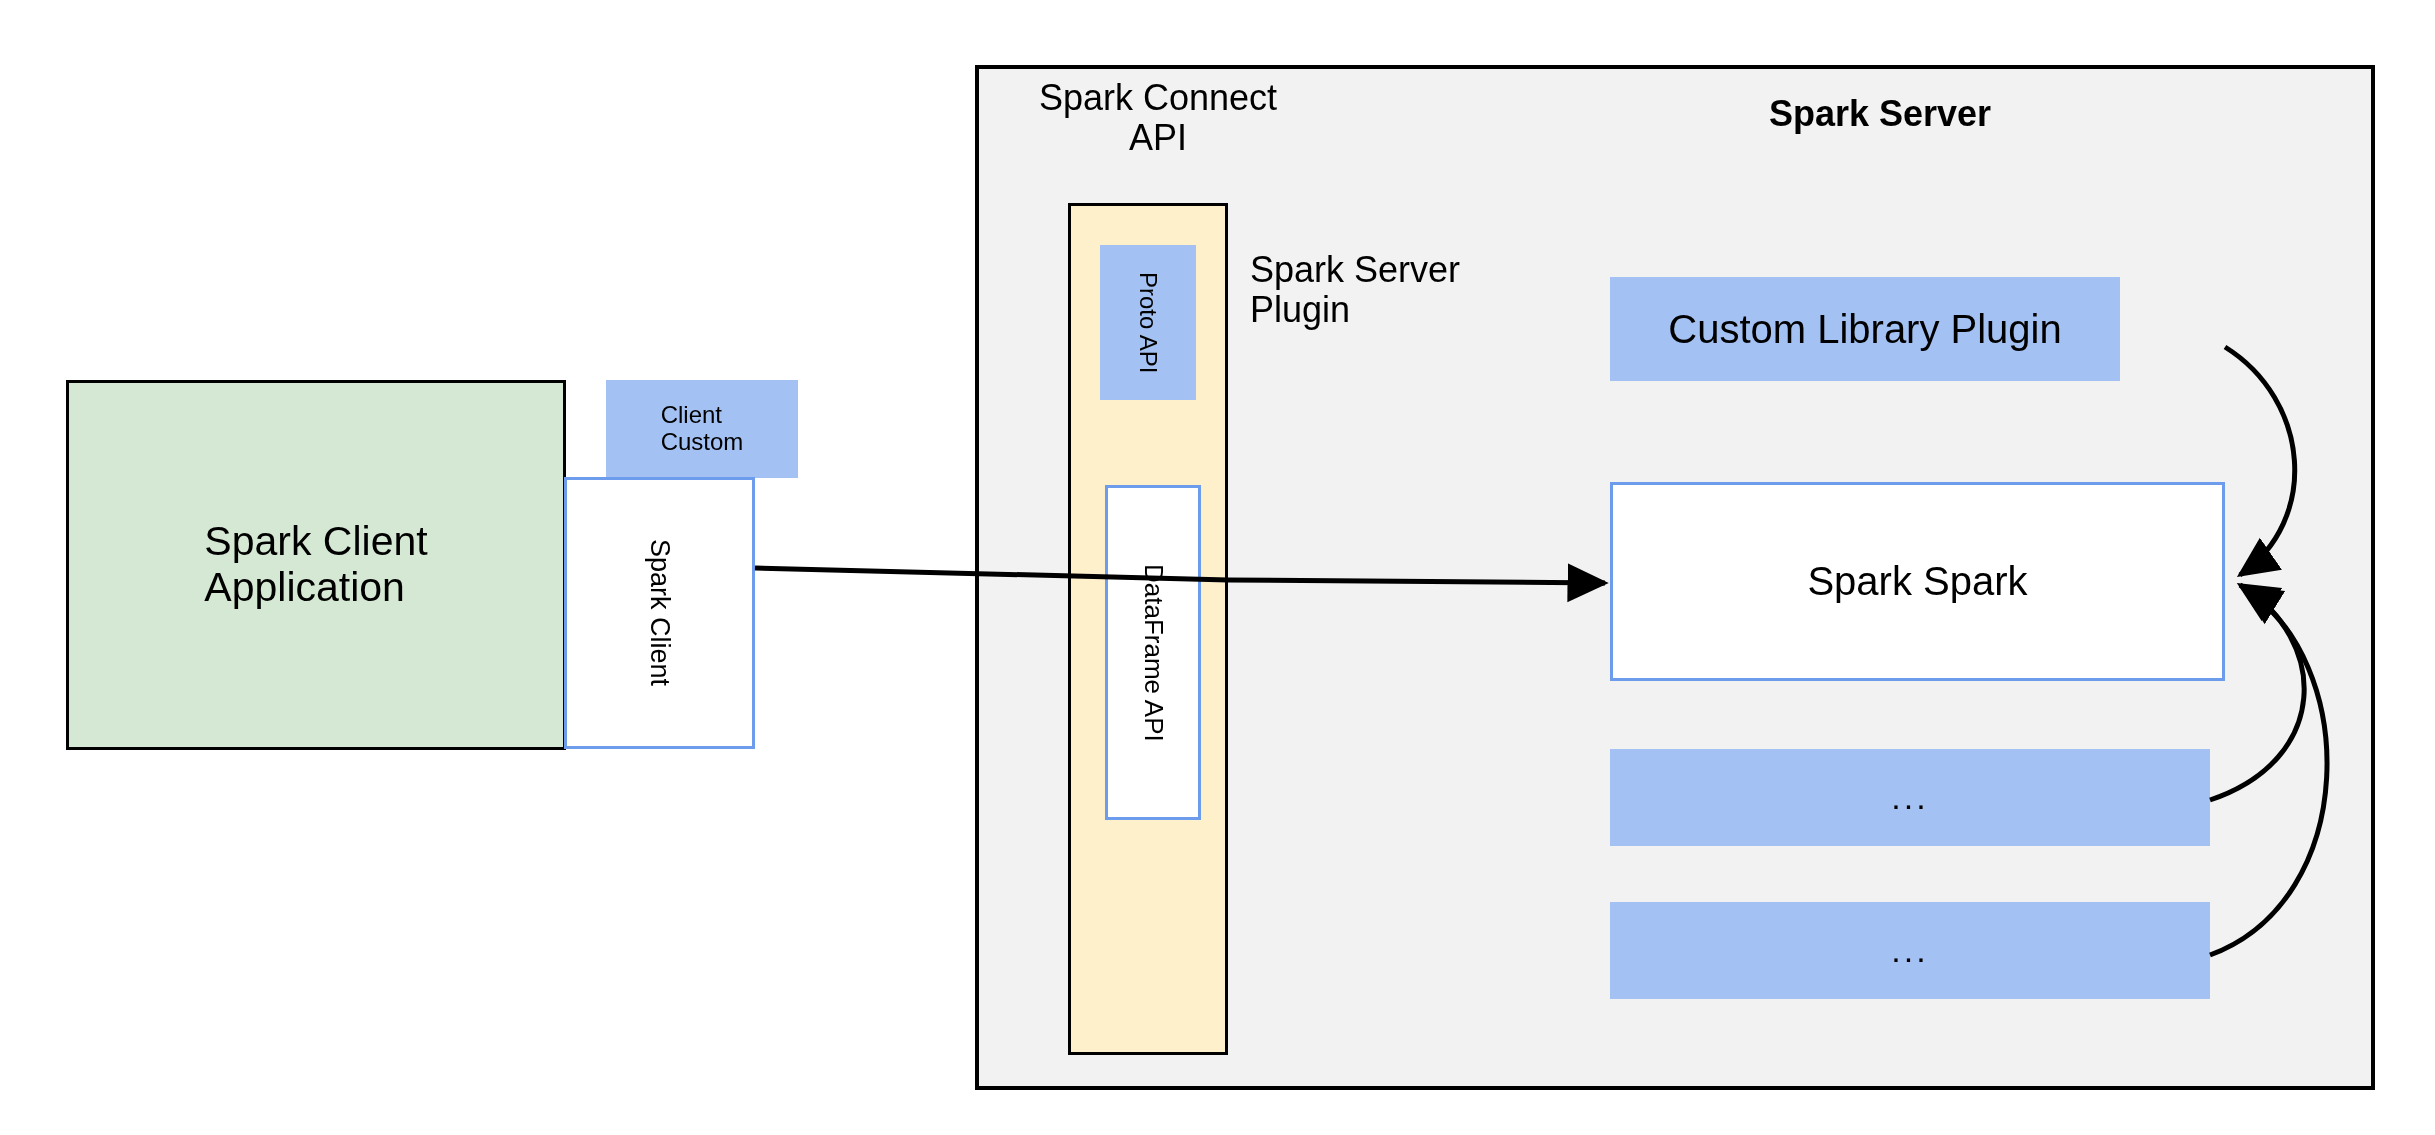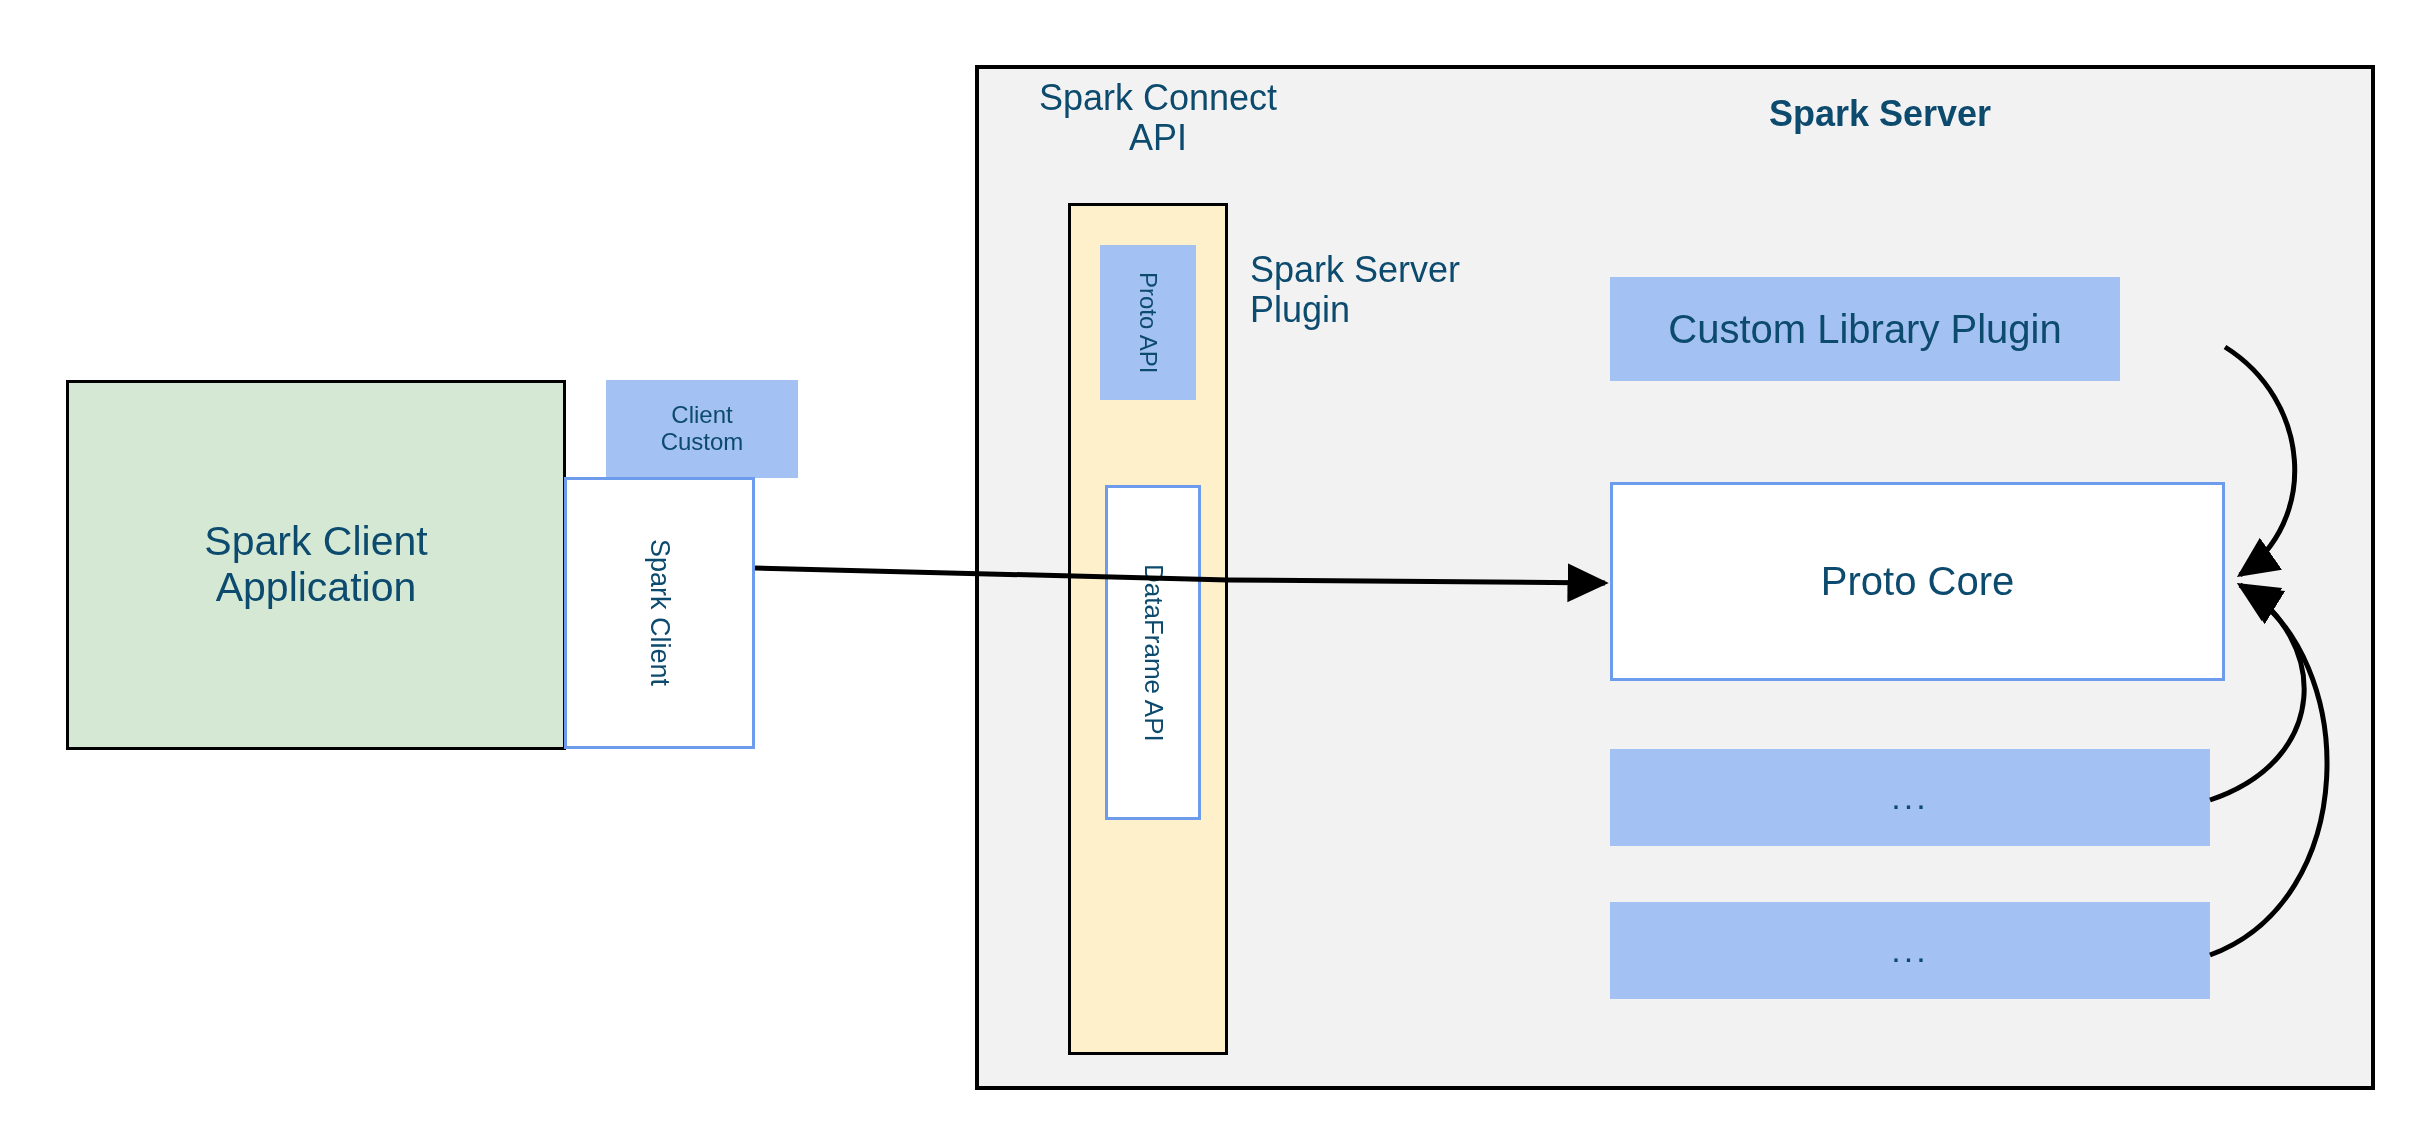--- a/index.html
+++ b/index.html
@@ -18,22 +18,22 @@
     height: 1135px;
     background: #ffffff;
     overflow: hidden;
   }
   .box {
     position: absolute;
     box-sizing: border-box;
     display: flex;
     align-items: center;
     justify-content: center;
-    text-align: center;
-    color: #0c4a6e;
+    text-align: left;
+    color: #000000;
     line-height: 1.12;
   }
   .vert {
     writing-mode: vertical-rl;
     text-orientation: mixed;
   }
 
   
   #client-app-box {
     left: 66px; top: 380px; width: 500px; height: 370px;
@@ -183,21 +183,21 @@
 
   <div class="box" id="dataframe-api-box">
     <span class="vert">DataFrame API</span>
   </div>
 
   <div class="box" id="custom-library-plugin-box">
     <span>Custom Library Plugin</span>
   </div>
 
   <div class="box" id="spark-core-box">
-    <span>Proto Core</span>
+    <span>Spark Spark</span>
   </div>
 
   <div class="box" id="ellipsis-box-1">
     <span>...</span>
   </div>
 
   <div class="box" id="ellipsis-box-2">
     <span>...</span>
   </div>
 

